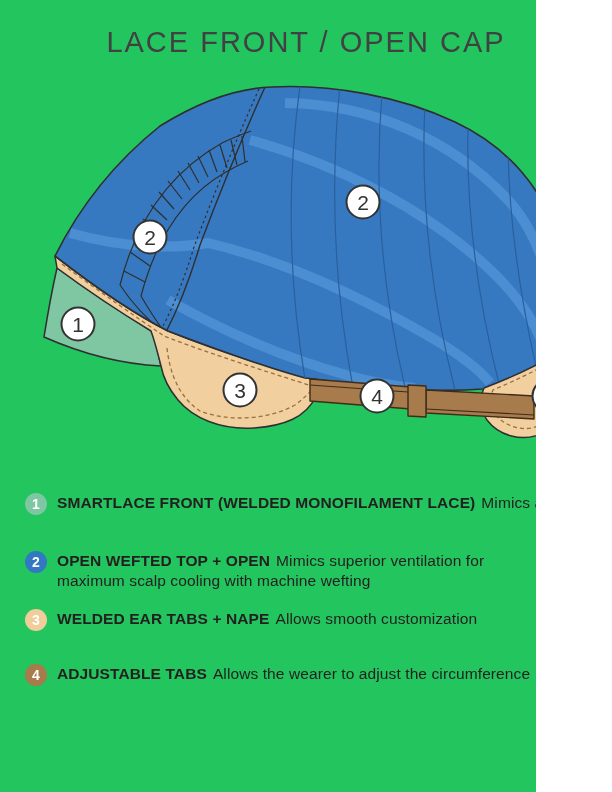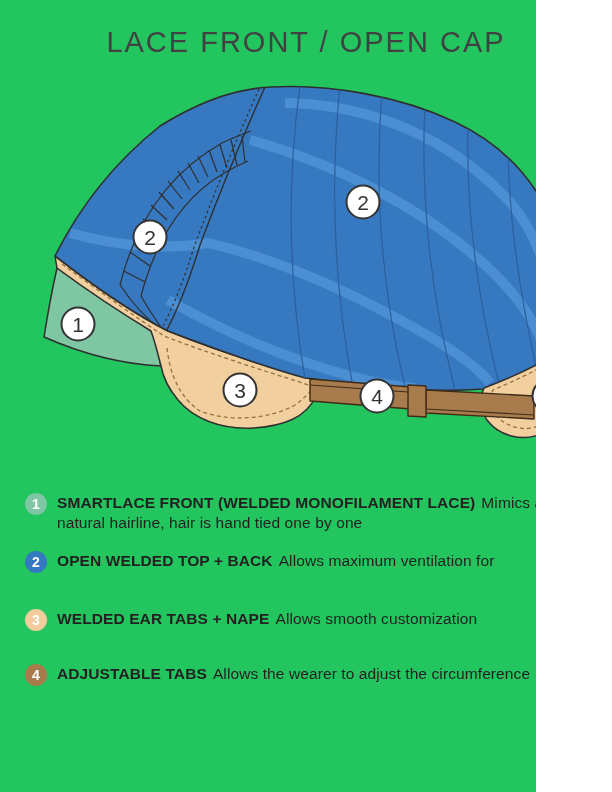--- a/index.html
+++ b/index.html
@@ -156,28 +156,28 @@
         <circle cx="549" cy="396" r="16.5" fill="#ffffff" stroke="#333333" stroke-width="2"></circle>
         <text class="badge" x="549" y="403.5" text-anchor="middle">3</text>
       </g>
     </g>
   </svg>
 
   <div class="legend-item li-1">
     <div class="bullet" style="background: rgb(127, 198, 163);">1</div>
     <div class="li-text">
       <span class="li-label">SMARTLACE FRONT (WELDED MONOFILAMENT LACE)</span><span class="li-desc">Mimics a</span><br>
-      <span>natural hairline, hair is hand tied one by one</span>
     </div>
   </div>
 
   <div class="legend-item li-2">
     <div class="bullet" style="background: rgb(50, 121, 193);">2</div>
     <div class="li-text">
-      <span class="li-label">OPEN WELDED TOP + BACK</span><span class="li-desc">Allows maximum ventilation for</span><br>
+      <span class="li-label">OPEN WEFTED TOP + OPEN</span><span class="li-desc">Mimics superior ventilation for</span><br>
+      <span>maximum scalp cooling with machine wefting</span>
     </div>
   </div>
 
   <div class="legend-item li-3">
     <div class="bullet" style="background: rgb(240, 205, 155);">3</div>
     <div class="li-text">
       <span class="li-label">WELDED EAR TABS + NAPE</span><span class="li-desc">Allows smooth customization</span><br>
     </div>
   </div>
 

